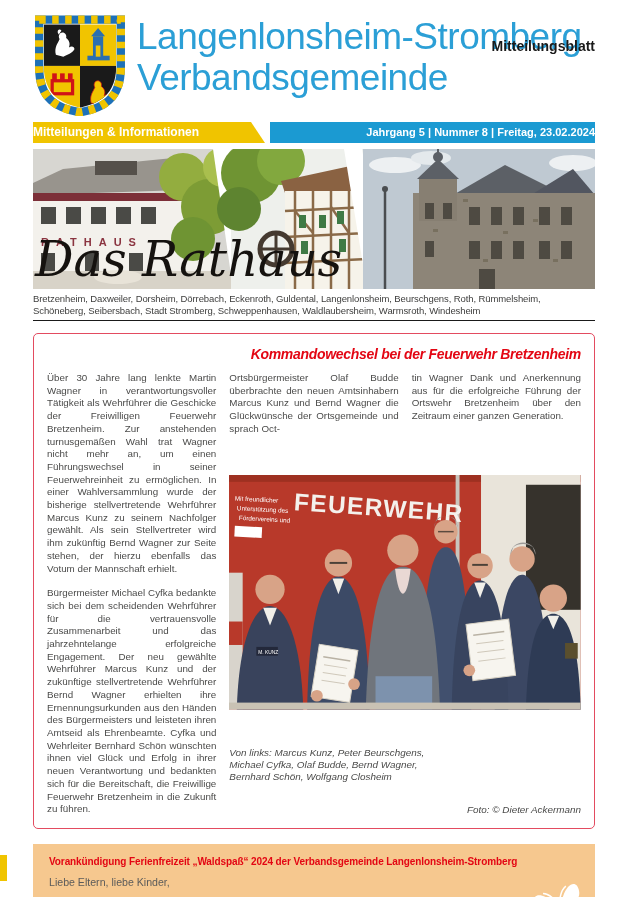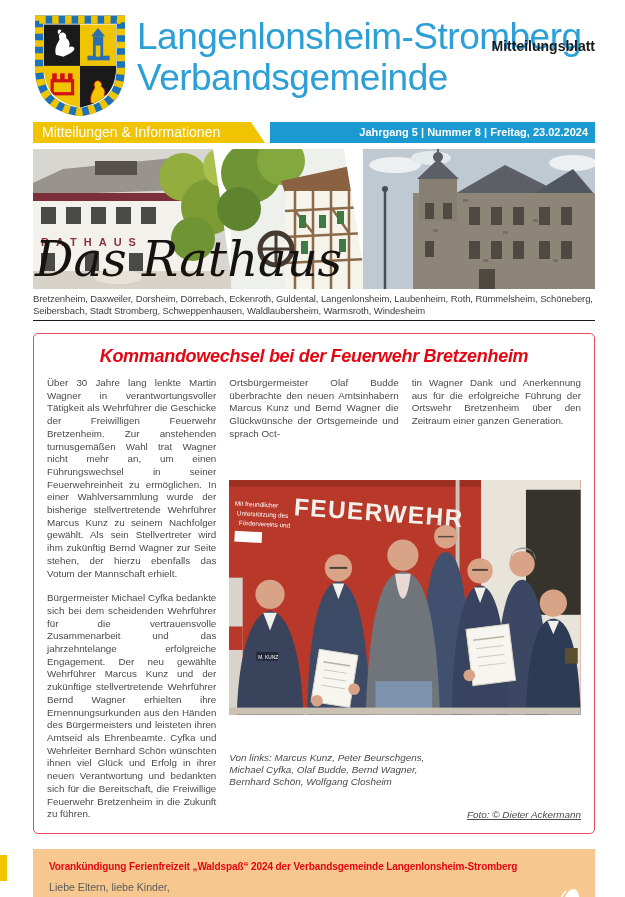--- a/index.html
+++ b/index.html
@@ -10,53 +10,53 @@
   .header{position:relative;margin:14px 30px 0 33px;height:102px;}
   .logo{position:absolute;left:0;top:0;}
   .titles{position:absolute;left:104px;top:2px;color:#2b9fd6;font-size:37px;line-height:41px;
           letter-spacing:-0.5px;white-space:nowrap;}
   .edition{position:absolute;right:0;top:24px;font-size:14px;font-weight:bold;color:#1a1a1a;}
 
   
   .infobar{position:relative;margin:6px 30px 0 33px;height:21px;}
   .infobar .yellow{position:absolute;left:0;top:0;bottom:0;width:232px;background:#f0c400;
       clip-path:polygon(0 0,218px 0,232px 100%,0 100%);}
-  .infobar .yellow span{display:block;padding-left:9px;line-height:21px;color:#fff;
-      font-weight:normal;font-size:14px;}
+  .infobar .yellow span{display:block;line-height:21px;color:#fff;
+      font-weight:bold;font-size:12px;}
   .infobar .blue{position:absolute;left:237px;right:0;top:0;bottom:0;background:#1b9ad2;
       text-align:right;}
-  .infobar .blue span{display:inline-block;padding-right:7px;line-height:21px;color:#fff;
+  .infobar .blue span{display:inline-block;padding-right:0;line-height:21px;color:#fff;
       font-weight:bold;font-size:11px;}
 
   
   .banner{margin:6px 30px 0 33px;height:140px;}
   .banner svg{display:block;}
 
   
   .munis{margin:4px 30px 0 33px;font-size:9.5px;line-height:11.5px;color:#3d3d3c;
          letter-spacing:-0.1px;}
   .rule{margin:4px 30px 0 33px;border:0;border-top:1.5px solid #1a1a1a;}
 
   
   .article{margin:12px 30px 0 33px;border:1.5px solid #e34b60;border-radius:5px;
            padding:8px 13px 12px;}
-  .headline{color:#e30613;font-size:18px;font-weight:bold;font-style:italic;text-align:center;
+  .headline{color:#e30613;font-size:14px;font-weight:bold;font-style:italic;text-align:right;
             letter-spacing:-0.3px;margin:4px 0 10px;white-space:nowrap;}
   .cols{display:grid;grid-template-columns:1fr 1fr 1fr;column-gap:13px;row-gap:5px;
         font-size:9.8px;line-height:12.7px;color:#4b4b4a;text-align:justify;}
   .col1{grid-column:1;grid-row:1 / span 3;}
   .col1 p{margin:0;}
   .col1 p + p{margin-top:12px;}
   .col2{grid-column:2;grid-row:1;}
   .col3{grid-column:3;grid-row:1;}
   .photo{grid-column:2 / 4;grid-row:2;margin-top:2px;}
   .photo svg{display:block;width:100%;height:auto;}
   .caption{grid-column:2 / 4;grid-row:3;display:flex;gap:10px;font-style:italic;
            font-size:9.9px;line-height:12px;color:#4b4b4a;text-align:left;justify-content:center;}
-  .caption .credit{margin-left:auto;align-self:flex-end;white-space:nowrap;text-decoration:underline;}
+  .caption .credit{margin-left:auto;align-self:flex-end;white-space:nowrap;}
 
   
   .announce{position:relative;margin:15px 30px 0 33px;background:#f6c88f;
             padding:12px 70px 13px 16px;}
   .announce .title{color:#e30613;font-weight:bold;font-size:10px;letter-spacing:-0.1px;
             margin:0 0 9px;white-space:nowrap;}
   .announce .line{font-size:10.6px;line-height:13px;color:#5b5b5a;margin:0;}
   .butterfly{position:absolute;right:6px;top:32px;}
   .yellow-strip{position:absolute;left:0;top:855px;width:7px;height:26px;background:#f0c400;}
 </style>
@@ -215,21 +215,21 @@
             <rect x="520" y="110" width="5" height="3"></rect>
           <rect x="400" y="80" width="5" height="3"></rect>
             <rect x="450" y="110" width="5" height="3"></rect>
         </g>
       </g>
 
       <text x="2" y="127" font-family="DejaVu Serif, serif" font-style="italic" font-size="48" fill="#15120f">Das Rathaus</text>
     </svg>
   </div>
 
-  <div class="munis">Bretzenheim, Daxweiler, Dorsheim, Dörrebach, Eckenroth, Guldental, Langenlonsheim, Laubenheim, Roth, Rümmelsheim, Schöneberg, Seibersbach, Stadt Stromberg, Schweppenhausen, Waldlaubersheim, Warmsroth, Windesheim</div>
+  <div class="munis">Bretzenheim, Daxweiler, Dorsheim, Dörrebach, Eckenroth, Guldental, Langenlonsheim, Beurschgens, Roth, Rümmelsheim, Schöneberg, Seibersbach, Stadt Stromberg, Schweppenhausen, Waldlaubersheim, Warmsroth, Windesheim</div>
   <hr class="rule">
 
   <div class="article">
     <div class="headline">Kommandowechsel bei der Feuerwehr Bretzenheim</div>
     <div class="cols">
       <div class="col1">
         <p>Über 30 Jahre lang lenkte Martin Wagner in verantwortungsvoller Tätigkeit als Wehrführer die Geschicke der Freiwilligen Feuerwehr Bretzenheim. Zur anstehenden turnusgemäßen Wahl trat Wagner nicht mehr an, um einen Führungswechsel in seiner Feuerwehreinheit zu ermöglichen. In einer Wahlversammlung wurde der bisherige stellvertretende Wehrführer Marcus Kunz zu seinem Nachfolger gewählt. Als sein Stellvertreter wird ihm zukünftig Bernd Wagner zur Seite stehen, der hierzu ebenfalls das Votum der Mannschaft erhielt.</p>
         <p>Bürgermeister Michael Cyfka bedankte sich bei dem scheidenden Wehrführer für die vertrauensvolle Zusammenarbeit und das jahrzehntelange erfolgreiche Engagement. Der neu gewählte Wehrführer Marcus Kunz und der zukünftige stellvertretende Wehrführer Bernd Wagner erhielten ihre Ernennungsurkunden aus den Händen des Bürgermeisters und leisteten ihren Amtseid als Ehrenbeamte. Cyfka und Wehrleiter Bernhard Schön wünschten ihnen viel Glück und Erfolg in ihrer neuen Verantwortung und bedankten sich für die Bereitschaft, die Freiwillige Feuerwehr Bretzenheim in die Zukunft zu führen.</p>
       </div>
       <div class="col2">Ortsbürgermeister Olaf Budde überbrachte den neuen Amtsinhabern Marcus Kunz und Bernd Wagner die Glückwünsche der Ortsgemeinde und sprach Oct-</div>

